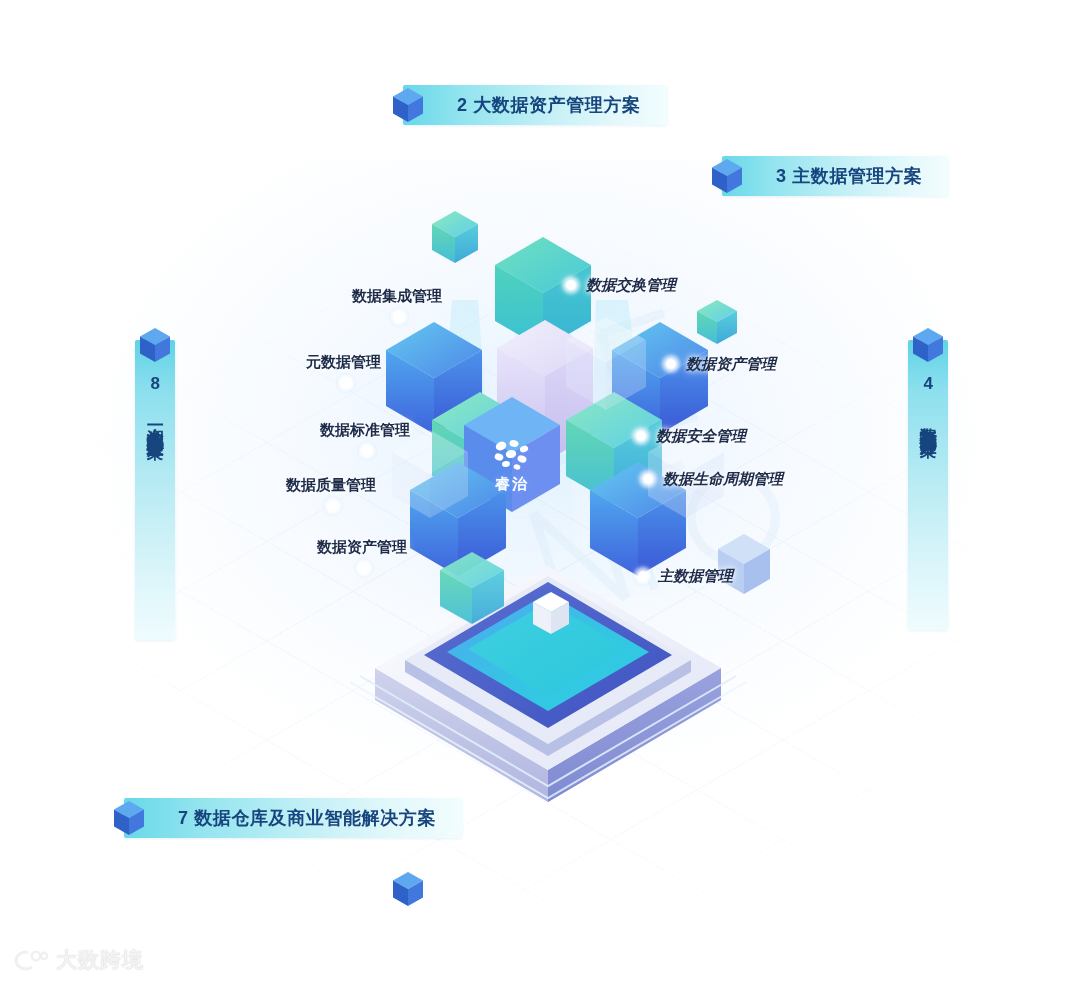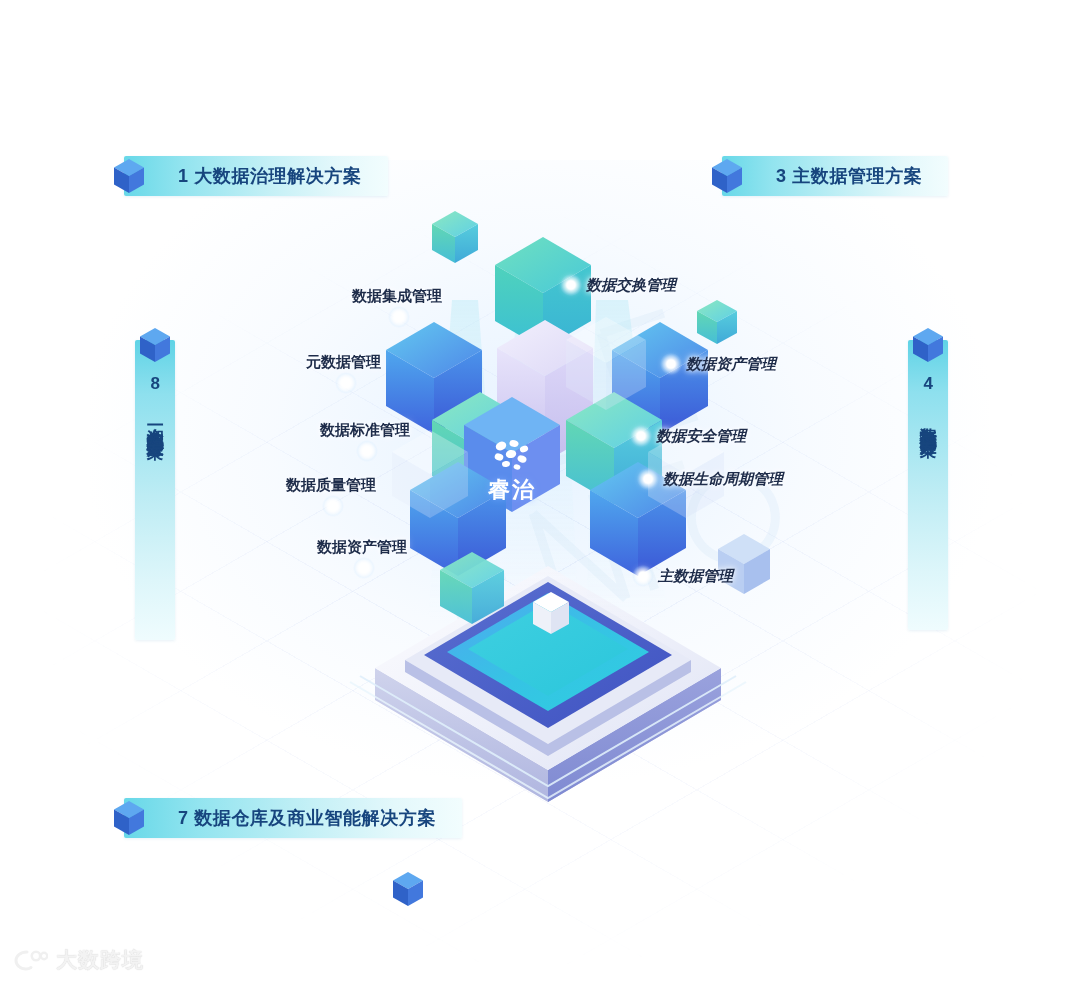--- a/index.html
+++ b/index.html
@@ -84,21 +84,21 @@
     content:"";position:absolute;left:50%;top:50%;width:8px;height:8px;margin:-4px 0 0 -4px;
     border-radius:50%;background:#ffffff;box-shadow:0 0 7px 3px rgba(255,255,255,.9);
   }
   .node.left{flex-direction:column;justify-content:space-between;}
   .node.left .txt{margin-right:4px;}
   .node.right .txt{margin-left:4px;font-style:italic;}
 
   
   .center-logo{position:absolute;left:477px;top:437px;width:70px;height:72px;text-align:center;pointer-events:none;}
   .center-logo .logo-name{
-    display:block;color:#ffffff;font-size:22px;font-weight:bold;letter-spacing:2px;margin-top:2px;
+    display:block;color:#ffffff;font-size:15px;font-weight:bold;letter-spacing:2px;margin-top:2px;
     text-shadow:0 0 6px rgba(120,170,255,.8);
   }
 
   
   .watermark{
     position:absolute;left:14px;top:946px;display:flex;align-items:center;gap:8px;opacity:.92;
   }
   .watermark .wm-text{
     font-size:21px;font-weight:bold;color:#f2f2f2;letter-spacing:1px;
     text-shadow:0 0 1px rgba(190,190,190,.9);
@@ -404,31 +404,31 @@
   </div>
   <div class="node right" style="left:637px;top:468px;">
     <span class="dot"></span>
     <span class="txt">数据生命周期管理</span>
   </div>
   <div class="node right" style="left:632px;top:565px;">
     <span class="dot"></span>
     <span class="txt">主数据管理</span>
   </div>
 
-
-  <div class="badge" style="left:124px;top:156px;">
-    <span class="cube-ico">
-      <svg width="34" height="38" viewBox="0 0 34 38">
-        <path d="M17 2 L32 10.5 L17 19 L2 10.5 Z" fill="#5ea8f0"></path>
-        <path d="M2 10.5 L17 19 L17 36 L2 27.5 Z" fill="#2f62c8"></path>
-        <path d="M17 19 L32 10.5 L32 27.5 L17 36 Z" fill="#4278dd"></path>
-      </svg>
-    </span>
-    <span class="badge-label">1 大数据治理解决方案</span>
-  </div>
+  <div class="badge" style="left:403px;top:85px;">
+    <span class="cube-ico">
+      <svg width="34" height="38" viewBox="0 0 34 38">
+        <path d="M17 2 L32 10.5 L17 19 L2 10.5 Z" fill="#5ea8f0"></path>
+        <path d="M2 10.5 L17 19 L17 36 L2 27.5 Z" fill="#2f62c8"></path>
+        <path d="M17 19 L32 10.5 L32 27.5 L17 36 Z" fill="#4278dd"></path>
+      </svg>
+    </span>
+    <span class="badge-label">2 大数据资产管理方案</span>
+  </div>
+
 
   <div class="badge" style="left:722px;top:156px;">
     <span class="cube-ico">
       <svg width="34" height="38" viewBox="0 0 34 38">
         <path d="M17 2 L32 10.5 L17 19 L2 10.5 Z" fill="#5ea8f0"></path>
         <path d="M2 10.5 L17 19 L17 36 L2 27.5 Z" fill="#2f62c8"></path>
         <path d="M17 19 L32 10.5 L32 27.5 L17 36 Z" fill="#4278dd"></path>
       </svg>
     </span>
     <span class="badge-label">3 主数据管理方案</span>

